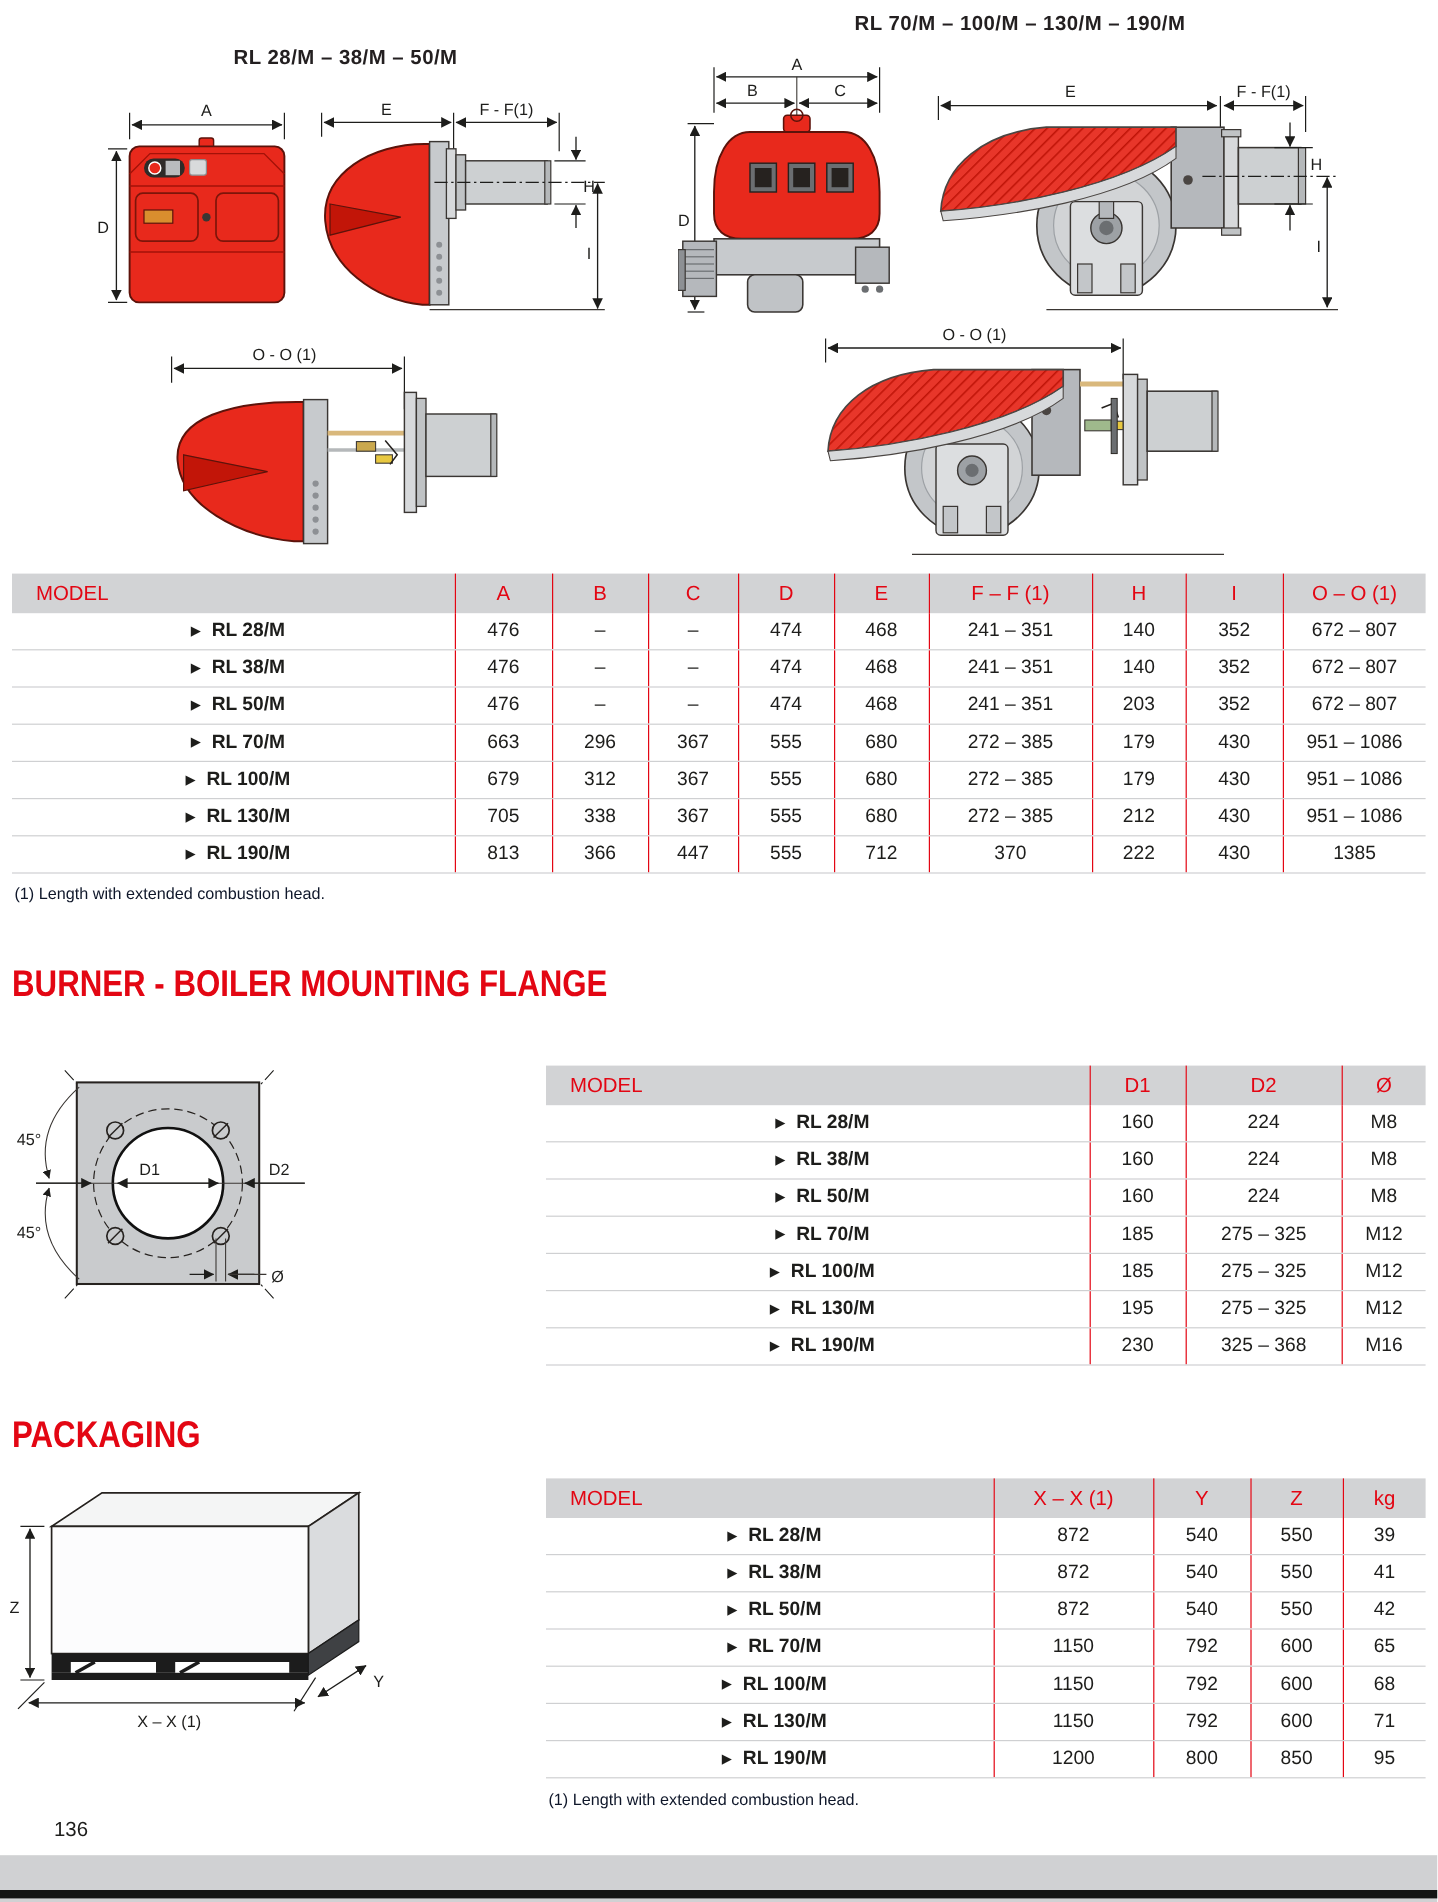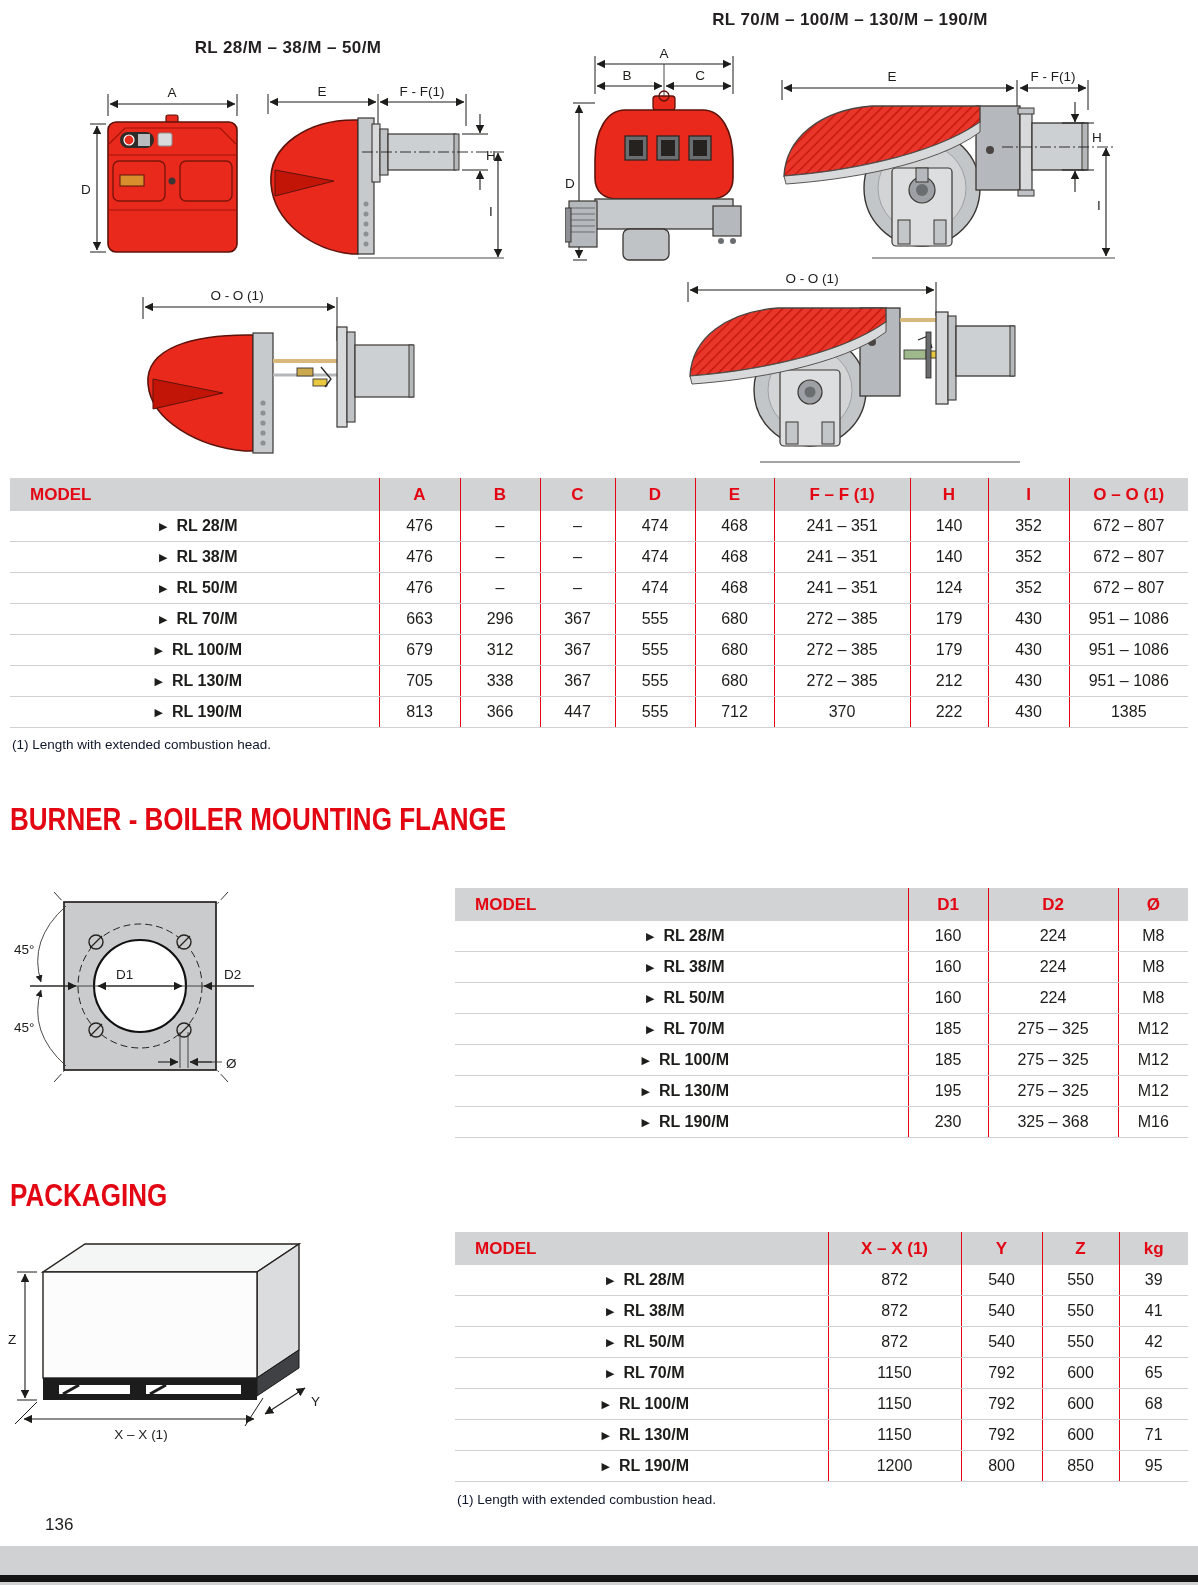--- a/index.html
+++ b/index.html
@@ -10,21 +10,21 @@
   .section-heading{position:absolute;color:#e30613;font-weight:bold;font-size:31px;
         transform:scaleX(.84);transform-origin:left center;white-space:nowrap;letter-spacing:0;}
   .svgbox{position:absolute;}
   .lbl{font-family:"Liberation Sans",sans-serif;font-size:13.5px;fill:#1d1d1b;}
   .lblc{text-anchor:middle;}
   .dl{stroke:#1d1d1b;stroke-width:1.1;fill:none;}
   .tick{stroke:#1d1d1b;stroke-width:1;fill:none;}
   .thin{stroke:#3a3633;stroke-width:.9;fill:none;}
   .cl{stroke:#1d1d1b;stroke-width:.9;fill:none;stroke-dasharray:11 3 2 3;}
   table.spec{position:absolute;border-collapse:collapse;table-layout:fixed;background:#fff;}
-  .spec th{background:#d2d3d5;color:#e30613;font-size:17px;font-weight:bold;height:33px;
+  .spec th{background:#d2d3d5;color:#e30613;font-size:17px;font-weight:normal;height:33px;
         text-align:center;padding:0;}
   .spec th:first-child{text-align:left;padding-left:20px;}
   .spec td{height:30px;font-size:16px;color:#1d1d1b;text-align:center;
         border-bottom:1px solid #cfd0d2;padding:0;}
   .spec td.model{text-align:center;font-weight:bold;padding-left:8px;}
   .spec th + th,.spec td + td{border-left:1.5px solid #e30613;}
   .marker{font-family:"DejaVu Sans",sans-serif;font-size:11px;margin-right:9px;
         position:relative;top:-1px;}
   .footnote{position:absolute;font-size:13.5px;color:#0f172a;}
   .page-number{position:absolute;font-size:17px;color:#1d1d1b;}
@@ -296,21 +296,21 @@
           <td>672 – 807</td>
         </tr>
         <tr>
           <td class="model"><span class="marker">▶</span><span>RL 50/M</span></td>
           <td>476</td>
           <td>–</td>
           <td>–</td>
           <td>474</td>
           <td>468</td>
           <td>241 – 351</td>
-          <td>124</td>
+          <td>203</td>
           <td>352</td>
           <td>672 – 807</td>
         </tr>
         <tr>
           <td class="model"><span class="marker">▶</span><span>RL 70/M</span></td>
           <td>663</td>
           <td>296</td>
           <td>367</td>
           <td>555</td>
           <td>680</td>

